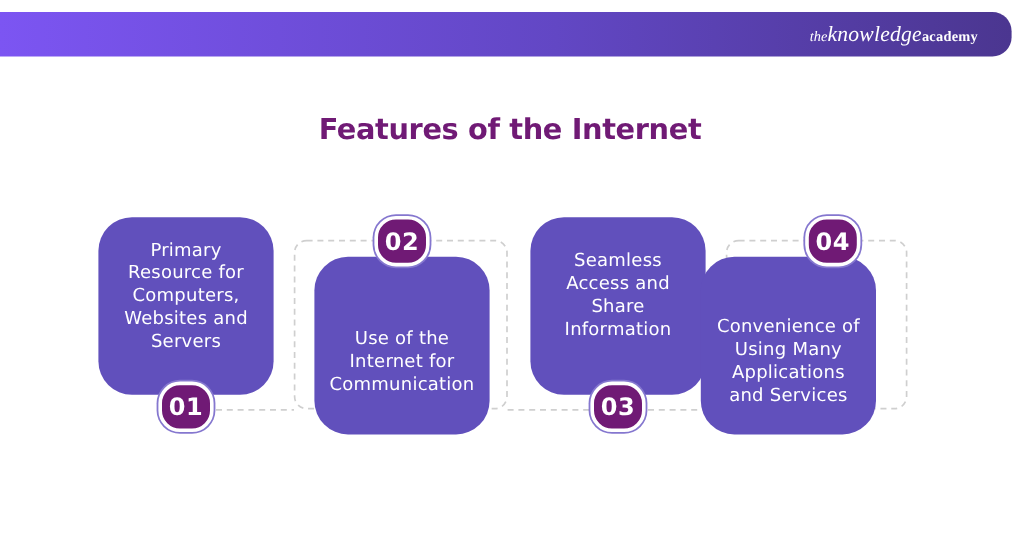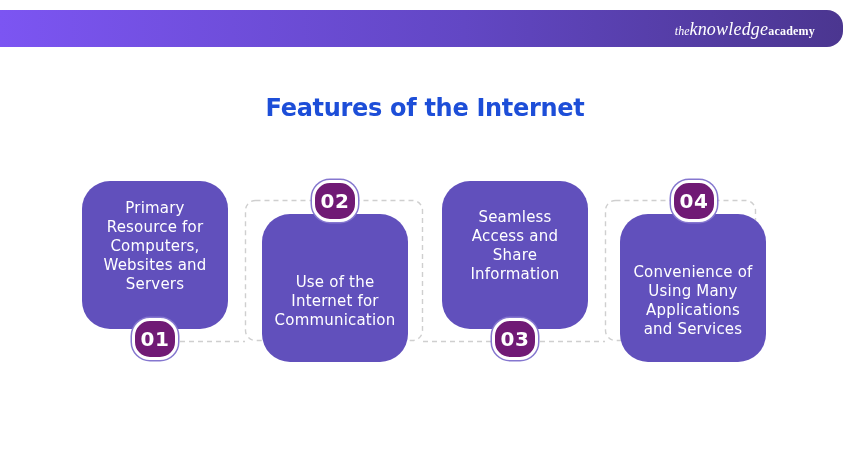--- a/index.html
+++ b/index.html
@@ -16,21 +16,21 @@
   }
   .logo{color:#ffffff;font-family:"Liberation Serif",serif;white-space:nowrap;line-height:1;}
   .logo .the{font-style:italic;font-size:12px;font-weight:400;}
   .logo .knowledge{font-size:18px;font-weight:400;letter-spacing:0.2px;font-style:italic;}
   .logo .academy{font-size:12px;font-weight:700;letter-spacing:0.2px;}
 
   
   .page-title{
     position:absolute;left:0;top:94px;width:850px;margin:0;
     text-align:center;font-size:24px;font-weight:700;letter-spacing:-0.3px;
-    color:#1d4ed8;
+    color:#701a75;
   }
 
   
   .connectors{position:absolute;left:0;top:0;width:850px;height:450px;z-index:1;}
 
   
   .card{
     position:absolute;width:146px;height:148px;border-radius:28px;
     background:#6150BC;z-index:2;
     display:flex;align-items:center;justify-content:center;
@@ -38,21 +38,21 @@
   }
   .card-label{
     color:#ffffff;font-size:15px;line-height:19px;text-align:center;
     white-space:pre-line;letter-spacing:0.2px;
   }
   .card.badge-bottom{padding-bottom:18px;}
   .card.badge-top{padding-top:26px;}
   .card1{left:82px;top:181px;}
   .card2{left:262px;top:214px;}
   .card3{left:442px;top:181px;}
-  .card4{left:620px;top:214px;}
+  .card4{left:584px;top:214px;}
 
   
   .badge{
     position:absolute;width:40px;height:36px;border-radius:18px;
     background:#701a75;border:3px solid #ffffff;
     box-shadow:0 0 0 1.5px #8577CF;z-index:3;
     display:flex;align-items:center;justify-content:center;
   }
   .badge-num{color:#ffffff;font-size:20px;font-weight:700;letter-spacing:0.5px;}
   .badge01{left:132px;top:318px;}

